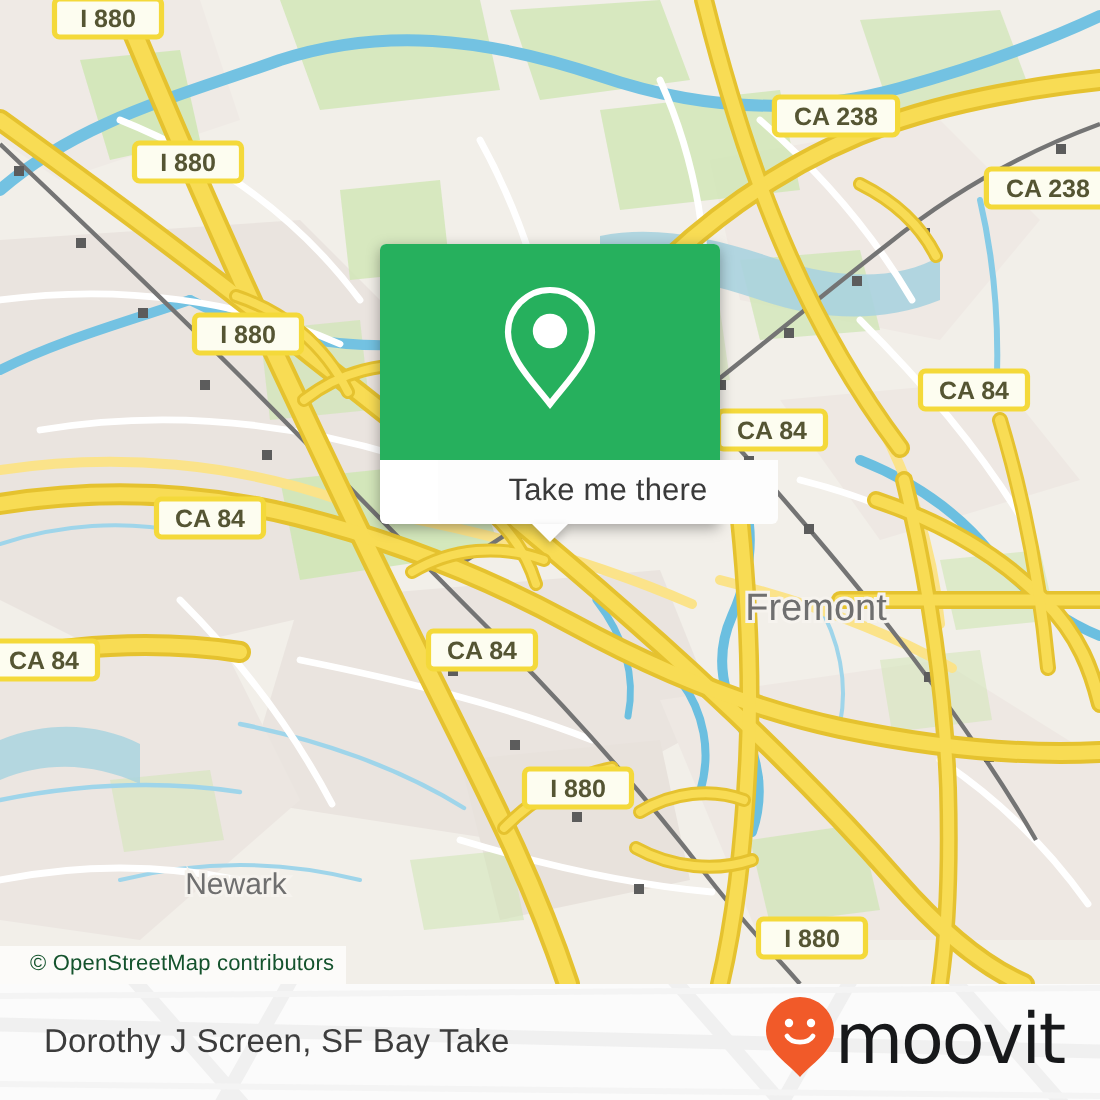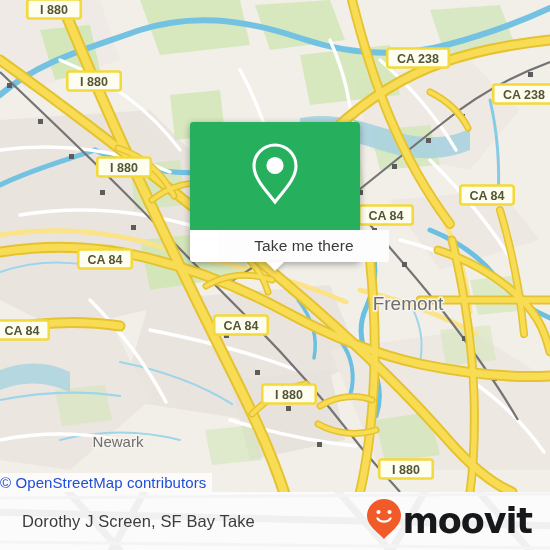--- a/index.html
+++ b/index.html
@@ -27,24 +27,24 @@
   }
   #map-svg { display: block; }
 
   
   #attribution {
     position: absolute;
     left: 0;
     bottom: 0;
     height: 19px;
     line-height: 19px;
-    padding: 0 6px 0 0;
+    padding: 0 6px 0 15px;
     background: rgba(255,255,255,0.72);
-    font-size: 15px;
-    color: #1d4ed8;
+    font-size: 11px;
+    color: #14532d;
     letter-spacing: 0.1px;
     white-space: nowrap;
   }
 
   
   #popup-card {
     position: absolute;
     left: 190px;
     top: 122px;
     width: 170px;
@@ -121,21 +121,21 @@
     position: absolute;
     right: 18px;
     top: 50%;
     transform: translateY(-50%);
     display: flex;
     align-items: center;
     gap: 0px;
   }
   #moovit-wordmark {
     font-size: 35px;
-    font-weight: bold;
+    font-weight: normal;
     color: #17181a;
     letter-spacing: -1.1px;
     line-height: 1;
     margin-left: 1px;
     font-family: "DejaVu Sans", sans-serif;
   }
 </style>
 </head>
 <body>
 

